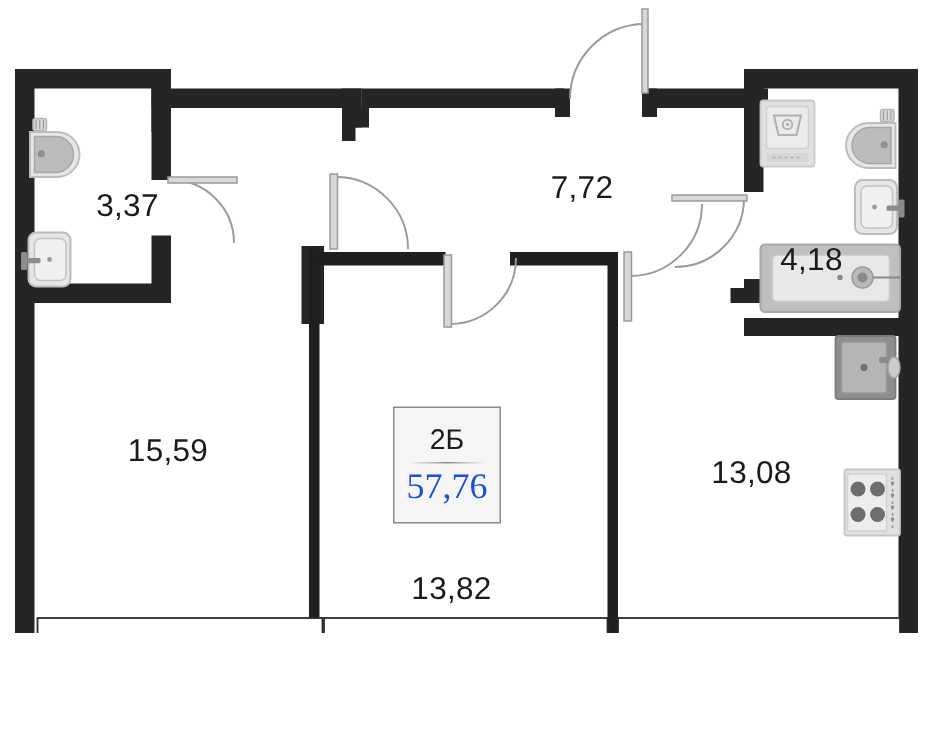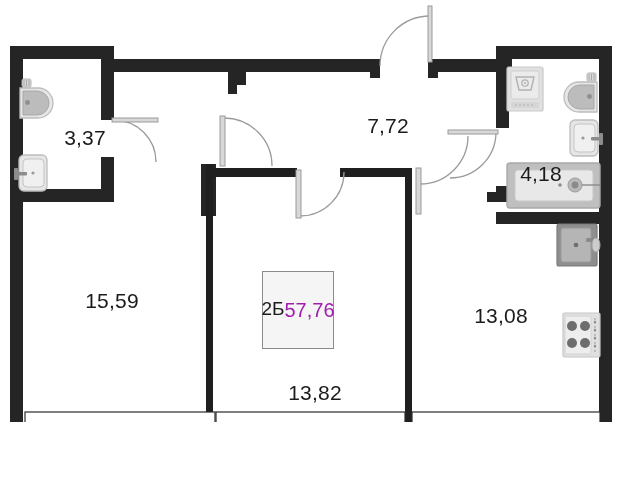--- a/index.html
+++ b/index.html
@@ -38,41 +38,41 @@
   #area-badge {
     position: absolute;
     left: 262px;
     top: 271px;
     width: 72px;
     height: 78px;
     background: #f5f5f5;
     border: 1px solid #8b8b8b;
     box-sizing: border-box;
     display: flex;
-    flex-direction: row;
+    flex-direction: column;
     align-items: center;
     justify-content: center;
   }
   #area-badge .badge-type {
     font-family: "Liberation Sans", sans-serif;
     font-size: 19px;
     color: #1b1b1b;
     line-height: 1;
     padding-bottom: 4px;
   }
   #area-badge .badge-rule {
     width: 50px;
     height: 1px;
     background: linear-gradient(to right, rgba(140,140,140,0), #8c8c8c, rgba(140,140,140,0));
     margin: 1px 0 4px 0;
   }
   #area-badge .badge-area {
-    font-family: Liberation Sans, sans-serif;
-    font-size: 20px;
-    color: #a21caf;
+    font-family: Liberation Serif, serif;
+    font-size: 24px;
+    color: #1d4ed8;
     line-height: 1;
   }
 </style>
 </head>
 <body>
 
 <div id="plan-root">
 
   <svg id="plan-svg" viewBox="0 0 622 490">
 
@@ -257,21 +257,21 @@
       <circle cx="595" cy="330" r="1.2" fill="#8f8f8f"></circle>
       <circle cx="595" cy="338" r="1.2" fill="#8f8f8f"></circle>
       <circle cx="595" cy="346" r="1.2" fill="#8f8f8f"></circle>
     </g>
   </svg>
 
   <div class="room-label" style="left:85px;  top:138px;">3,37</div>
   <div class="room-label" style="left:388px; top:126px;">7,72</div>
   <div class="room-label" style="left:541px; top:127px;margin-top:47px;">4,18</div>
   <div class="room-label" style="left:112px; top:301px;">15,59</div>
-  <div class="room-label" style="left:315px; top:393px;">13,82</div>
+  <div class="room-label" style="left:301px; top:393px;">13,82</div>
   <div class="room-label" style="left:501px; top:316px;">13,08</div>
 
   <div id="area-badge">
     <div class="badge-type">2Б</div>
     <div class="badge-rule"></div>
     <div class="badge-area">57,76</div>
   </div>
 
 </div>
 

